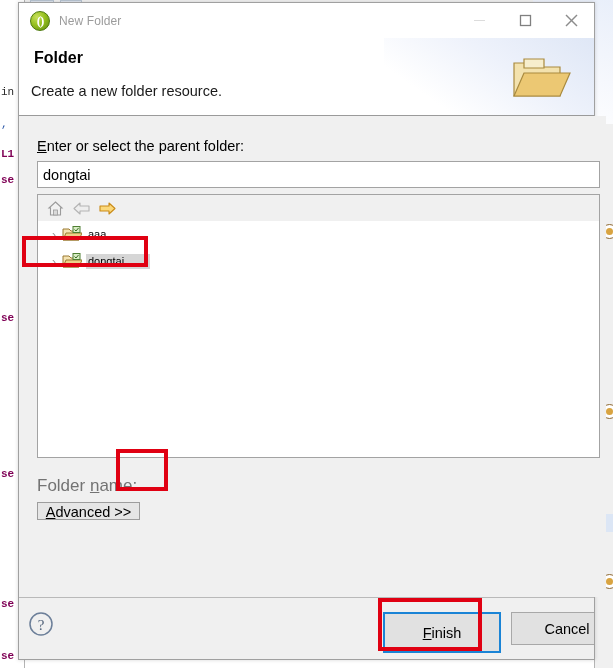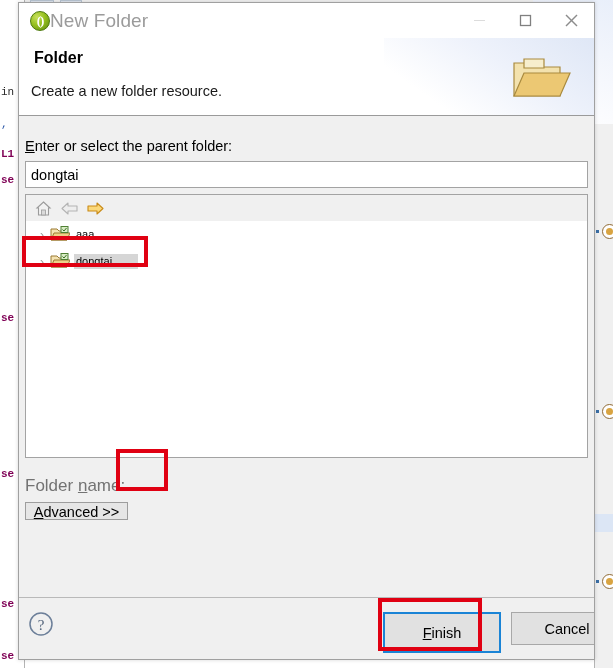--- a/index.html
+++ b/index.html
@@ -140,21 +140,22 @@
     inset: 0;
     color: #ffffff;
     font-family: "Liberation Serif", serif;
     font-size: 13px;
     font-weight: bold;
     line-height: 19px;
     text-align: center;
     letter-spacing: -1px;
   }
   #title-text {
-    font-size: 19px;
+    margin-left: 9px;
+    font-size: 12px;
     color: #9b9b9b;
     letter-spacing: 0.1px;
   }
   #win-controls {
     margin-left: auto;
     display: flex;
     height: 35px;
   }
   .win-btn {
     width: 46px; height: 35px;
@@ -195,21 +196,21 @@
   }
   #header-folder-icon {
     position: absolute;
     right: 22px; top: 13px;
     width: 62px; height: 52px;
   }
 
   
   #body-area {
     position: absolute;
-    left: 0; top: 113px;
+    left: 12px; top: 113px;
     width: 575px; height: 481px;
     background: #f0f0f0;
   }
   #label-parent {
     position: absolute;
     left: 6px; top: 22px;
     font-size: 14.5px;
     color: #000000;
   }
   .ul { text-decoration: underline; }

